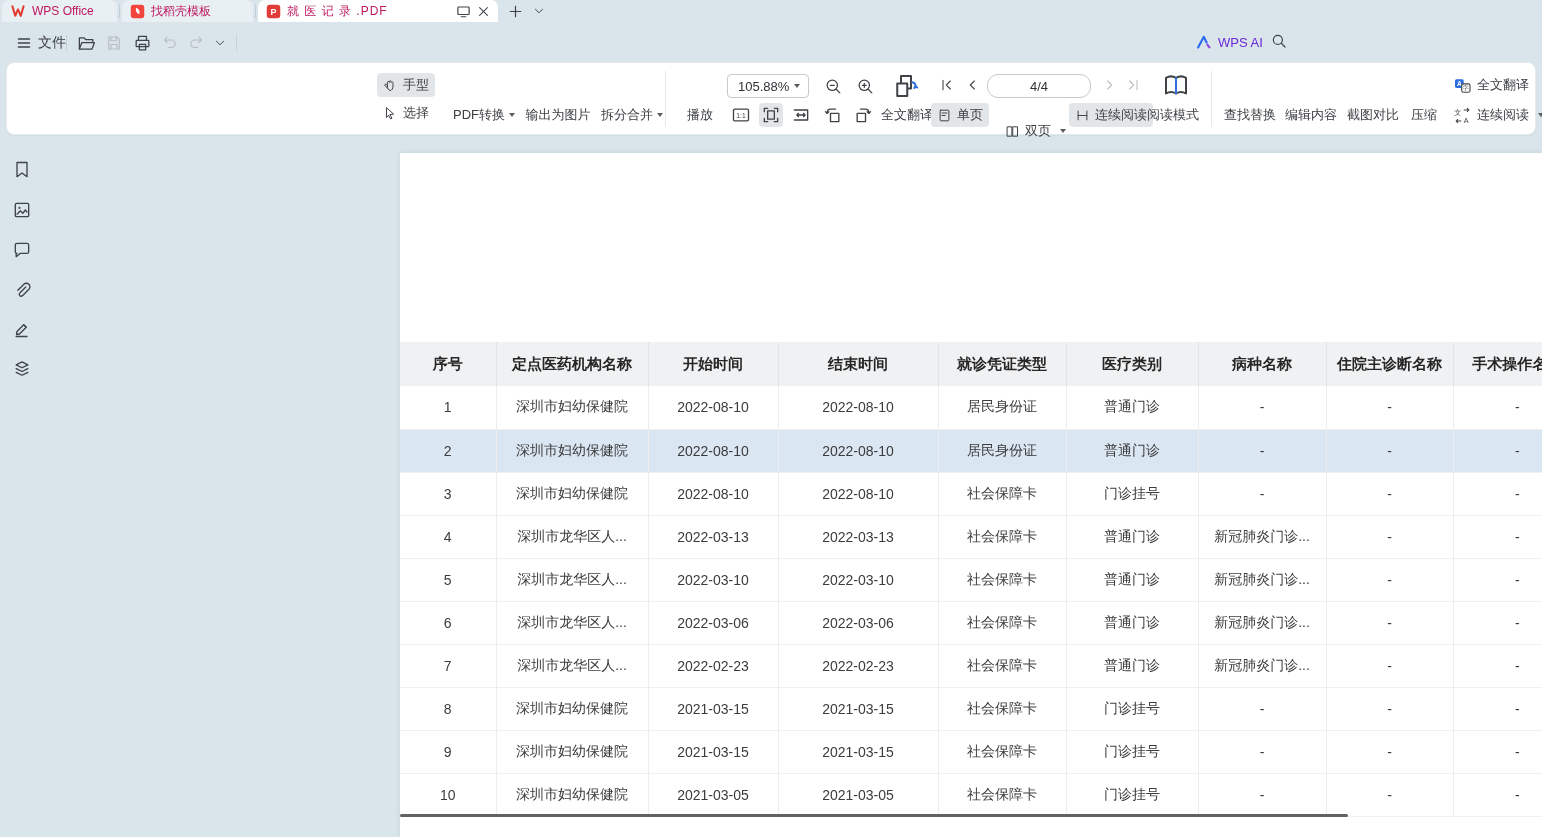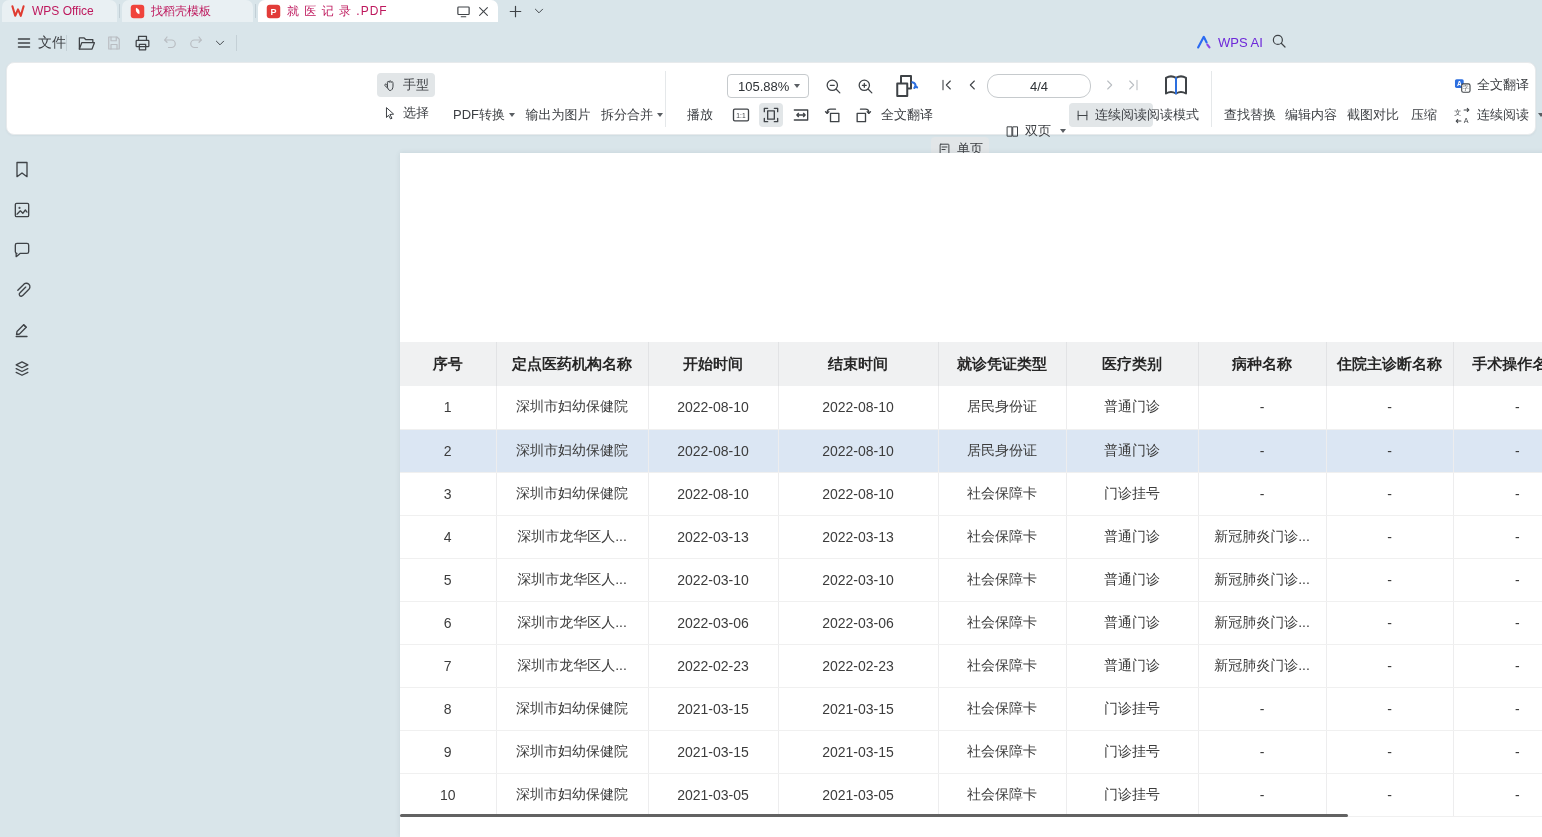--- a/index.html
+++ b/index.html
@@ -315,21 +315,21 @@
       </svg>
   </div>
 
   <div style="position:absolute; left:1154px; top:8px;">
     <svg width="30" height="30" viewBox="0 0 24 24" class="ic">
         <path d="M4 5.5C6.5 4 9.5 4 12 5.5c2.5-1.5 5.5-1.5 8 0V18c-2.5-1.4-5.5-1.4-8 0-2.5-1.4-5.5-1.4-8 0z"></path>
         <path d="M12 5.5V18" stroke="#2d6fdf"></path>
       </svg>
   </div>
 
-  <div class="tool sel" style="left:924px; top:40px;margin-top:34px;">
+  <div class="tool sel" style="left:924px; top:40px;">
     <svg class="ic" width="15" height="15" viewBox="0 0 24 24">
         <rect x="5" y="3.5" width="14" height="17" rx="1"></rect>
         <path d="M8 8h8M8 12h5"></path>
       </svg>
     <span>单页</span>
   </div>
   <div class="tool" style="left:992px; top:25px;margin-top:31px;">
     <svg class="ic" width="15" height="15" viewBox="0 0 24 24">
         <rect x="4" y="4.5" width="7" height="15"></rect>
         <rect x="13" y="4.5" width="7" height="15"></rect>

